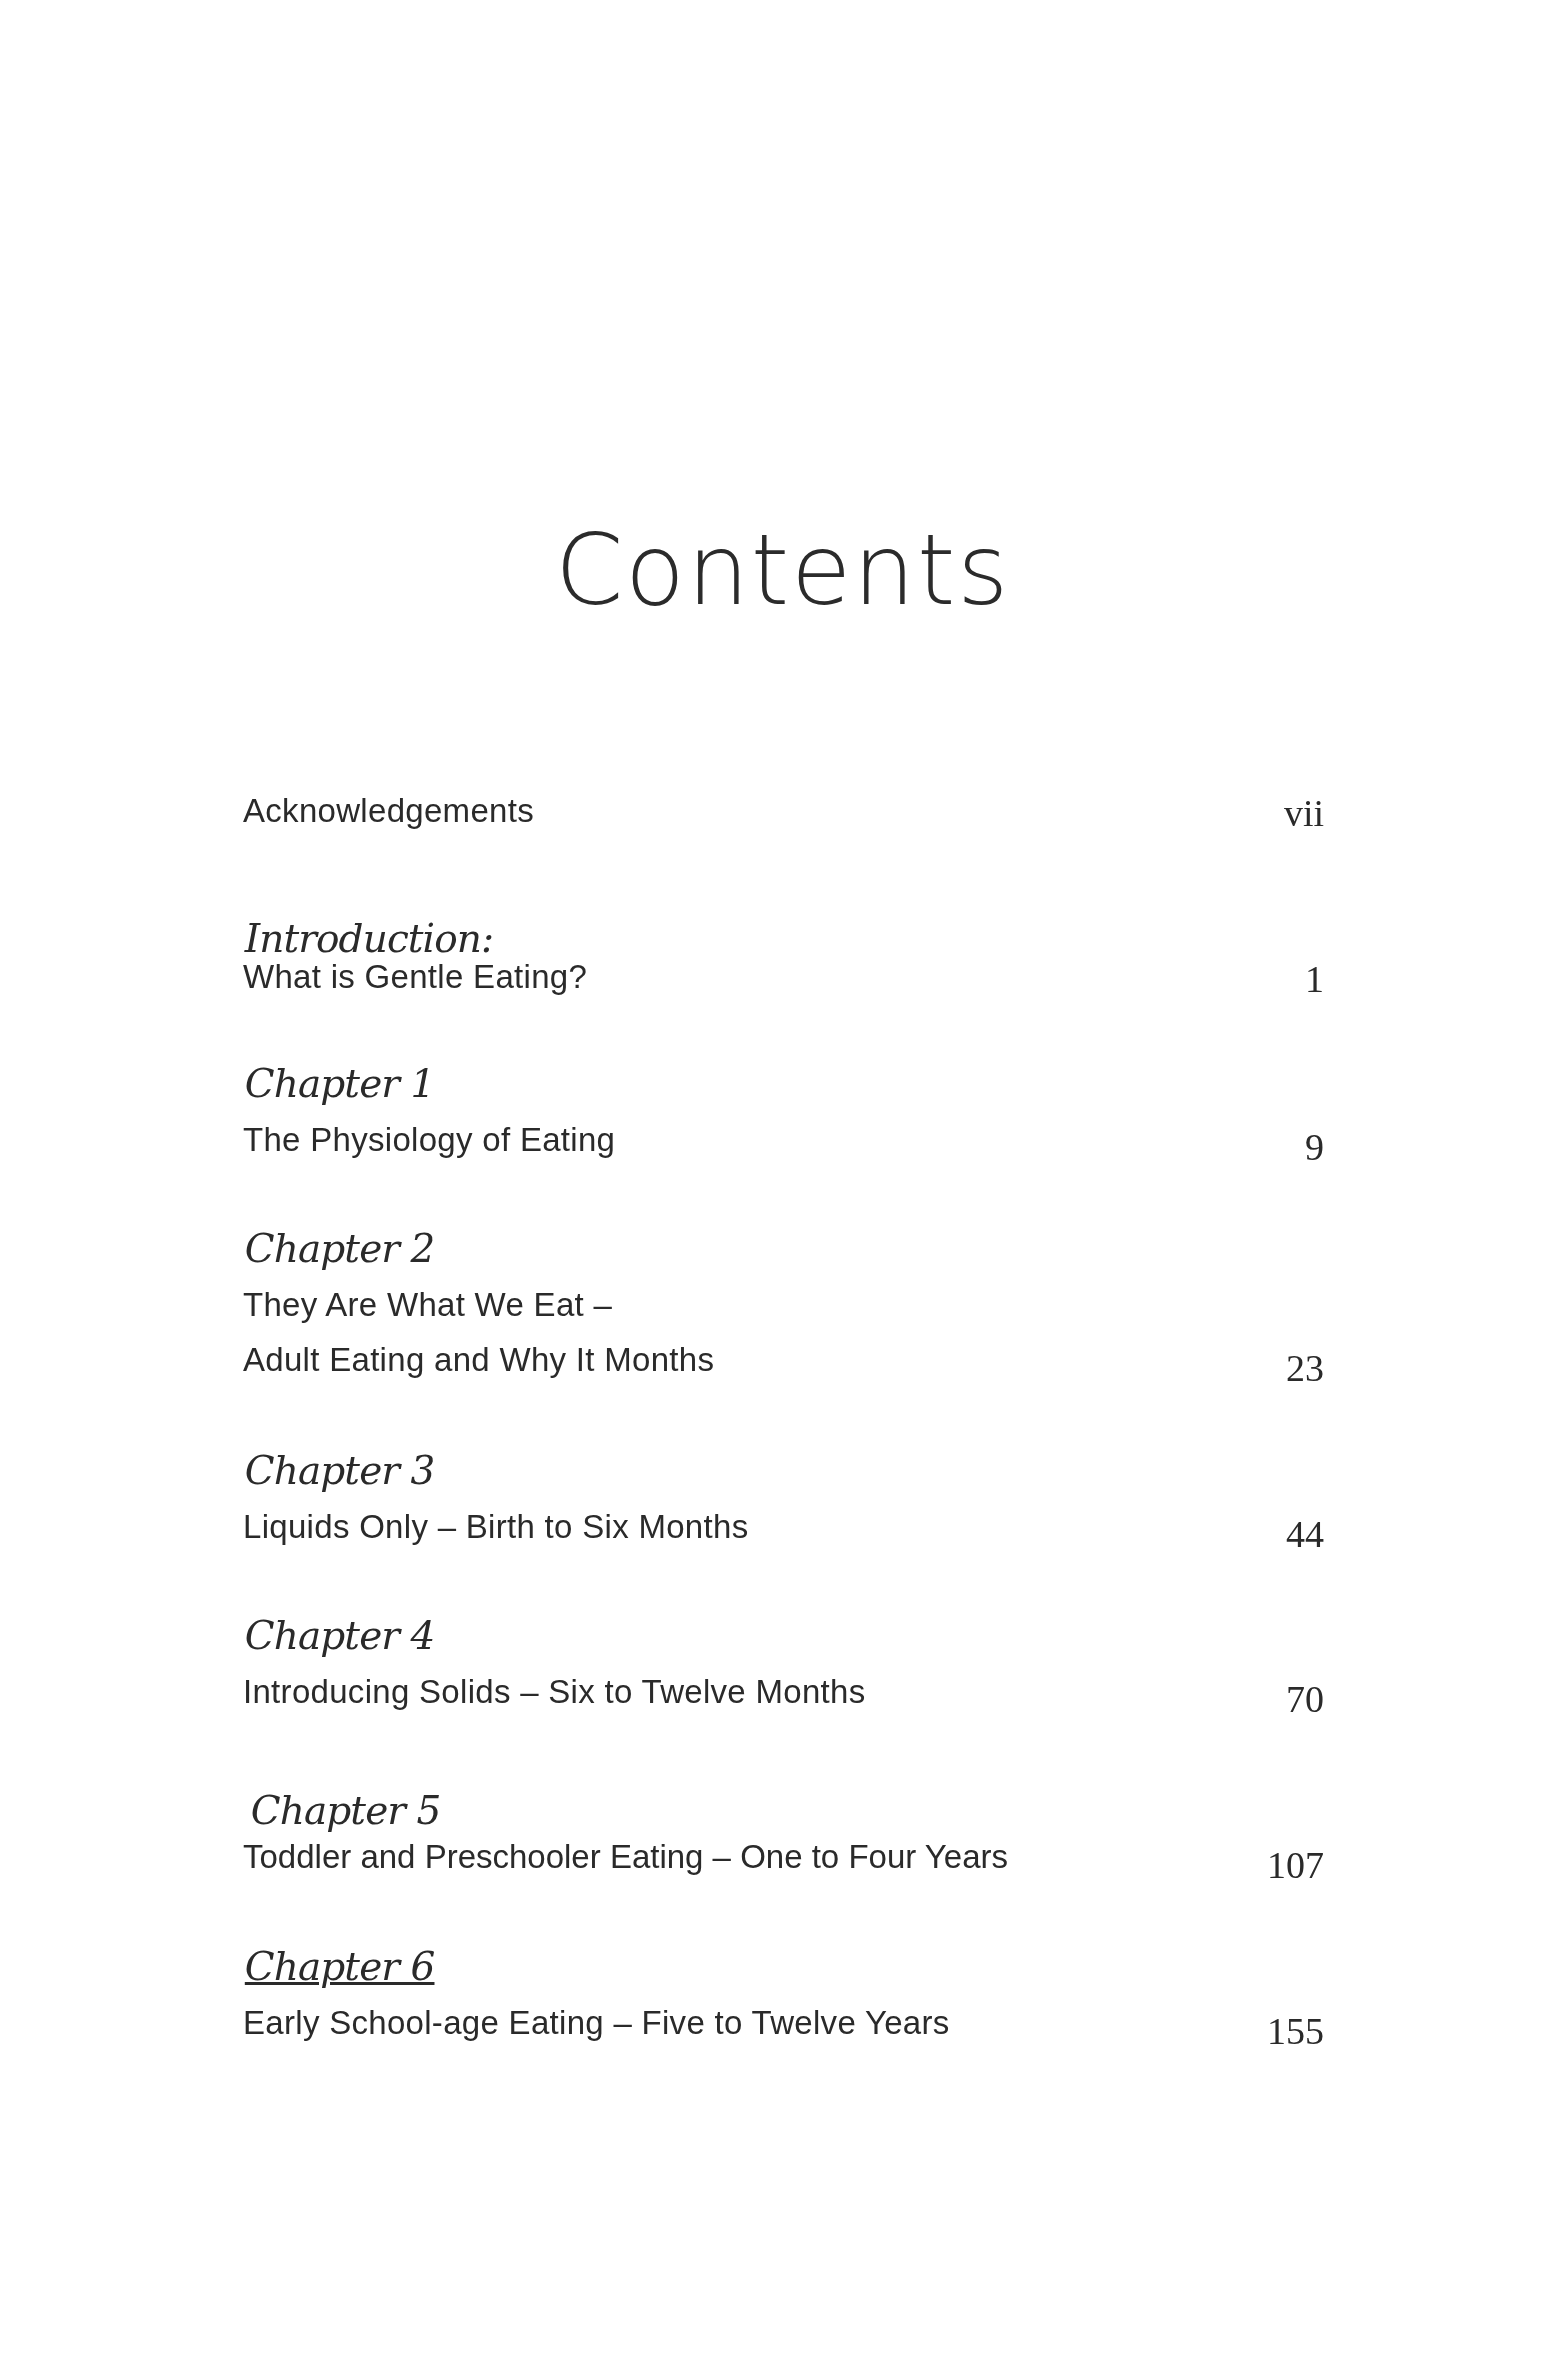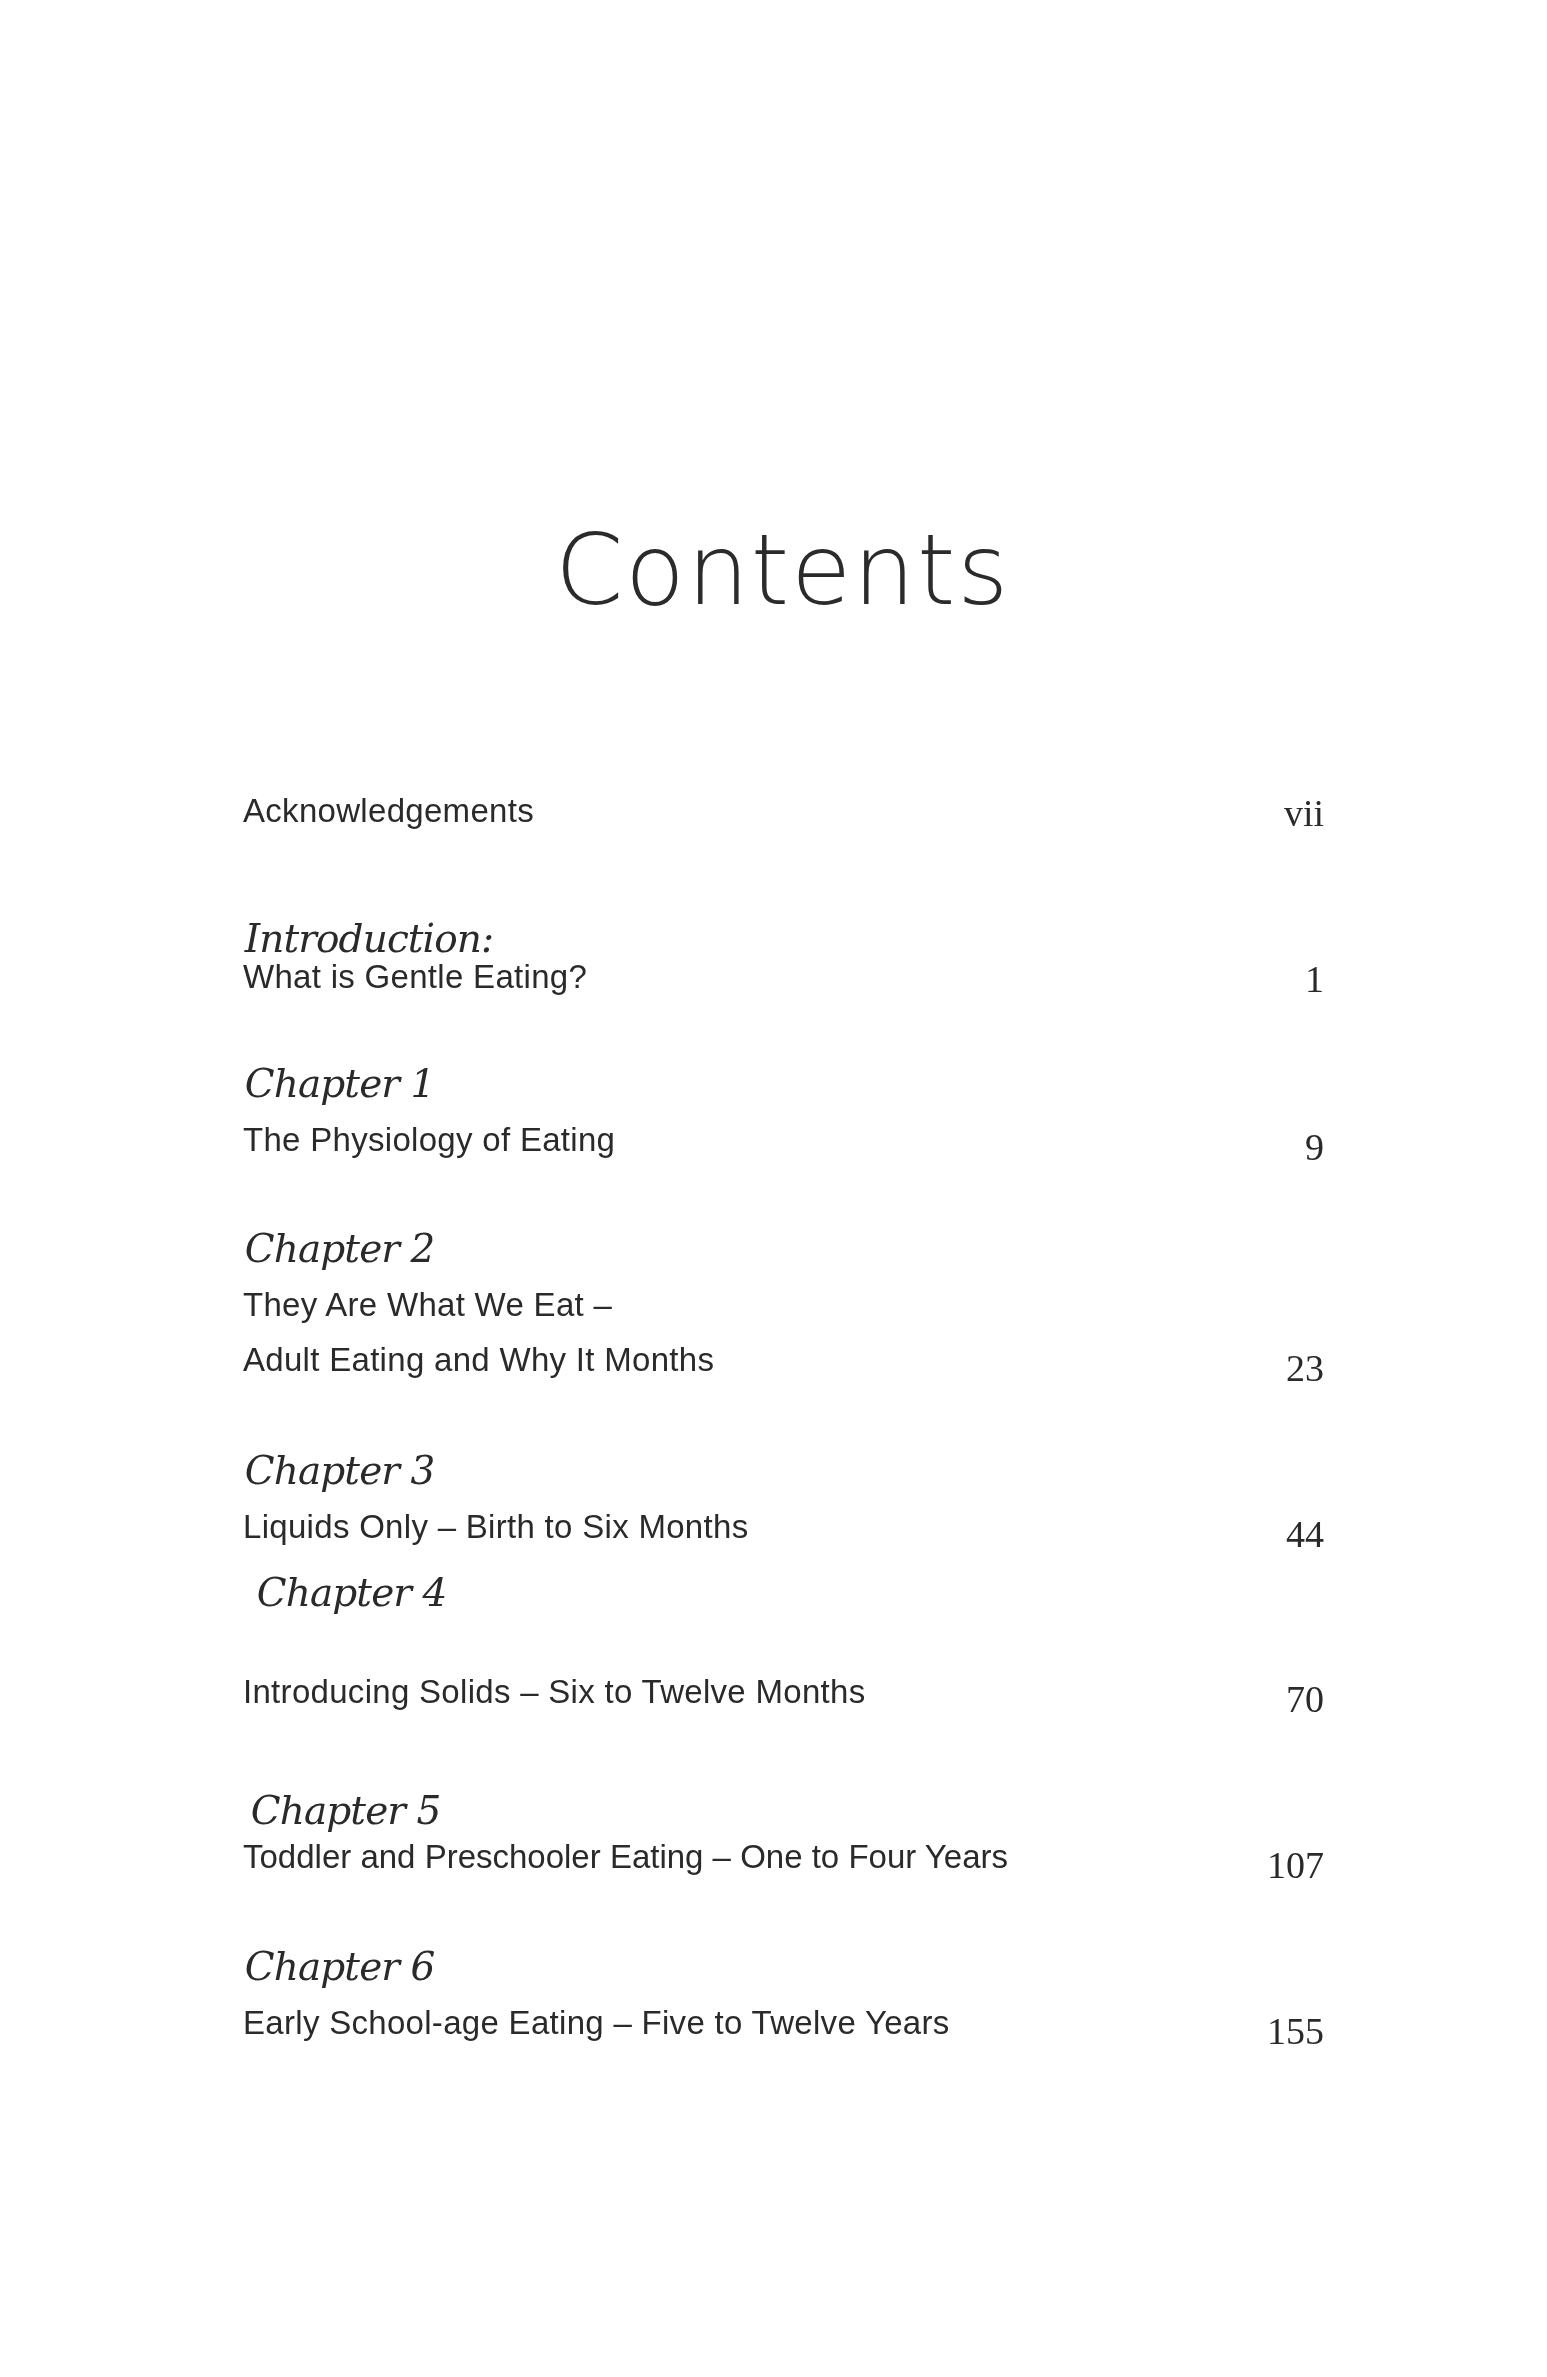--- a/index.html
+++ b/index.html
@@ -111,32 +111,32 @@
       <span class="pagenum" style="top:1349px;">23</span>
     </div>
 
     <div class="entry" style="top:0;">
       <span class="kicker" style="top:1451px;">Chapter 3</span>
       <span class="line" style="top:1510px;">Liquids Only – Birth to Six Months</span>
       <span class="pagenum" style="top:1515px;">44</span>
     </div>
 
     <div class="entry" style="top:0;">
-      <span class="kicker" style="top:1573px;margin-left:12px;">Chapter 4</span>
+      <span class="kicker" style="top:1616px;">Chapter 4</span>
       <span class="line" style="top:1675px;">Introducing Solids – Six to Twelve Months</span>
       <span class="pagenum" style="top:1680px;">70</span>
     </div>
 
     <div class="entry" style="top:0;">
       <span class="kicker" style="top:1791px;margin-left:6px;">Chapter 5</span>
       <span class="line" style="top:1840px; letter-spacing:0px;">Toddler and Preschooler Eating – One to Four Years</span>
       <span class="pagenum" style="top:1846px;">107</span>
     </div>
 
     <div class="entry" style="top:0;">
-      <span class="kicker" style="top:1947px;">Chapter 6</span>
+      <span class="kicker" style="top:1947px;text-decoration:underline;">Chapter 6</span>
       <span class="line" style="top:2006px;">Early School-age Eating – Five to Twelve Years</span>
       <span class="pagenum" style="top:2012px;">155</span>
     </div>
 
   </div>
 </div>
 
 
 </body></html>

